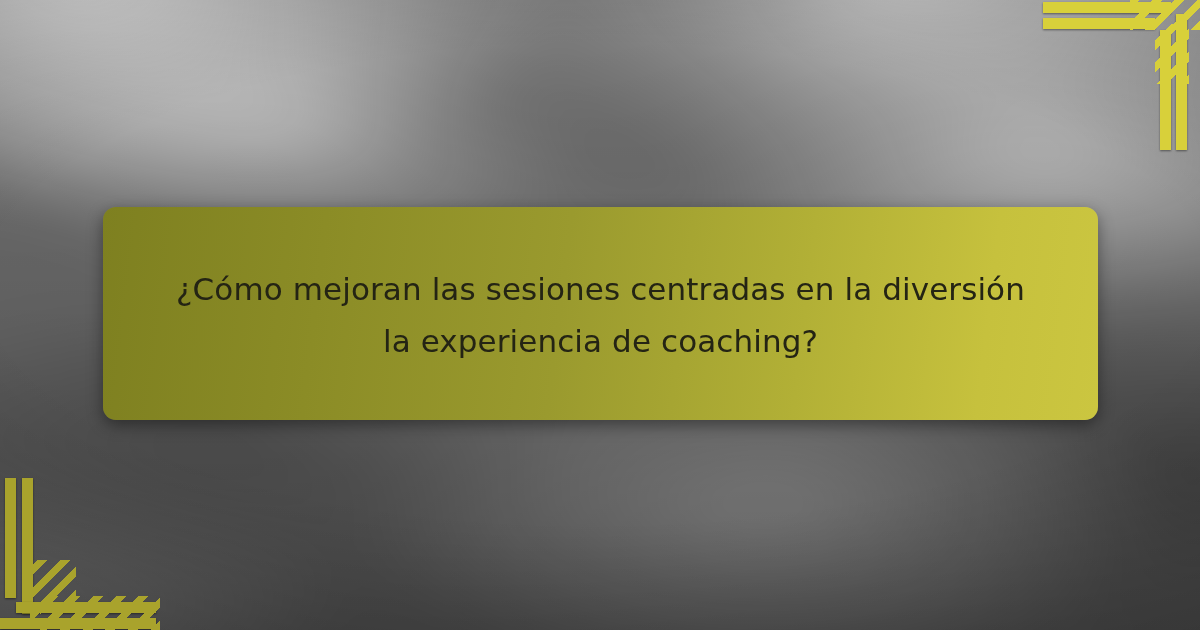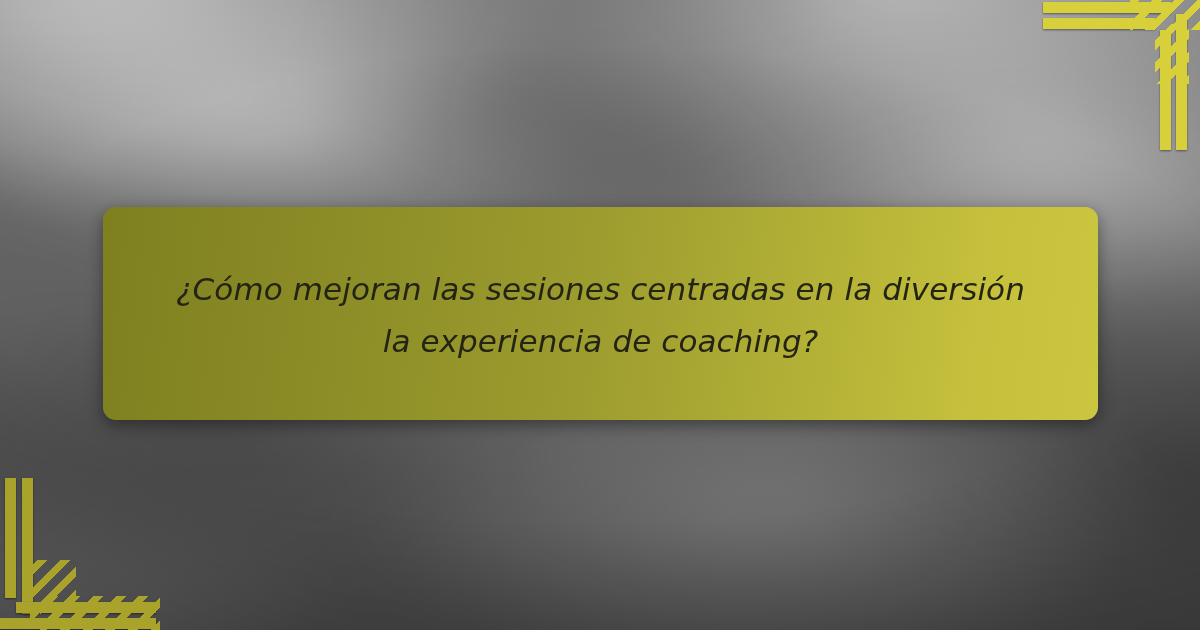--- a/index.html
+++ b/index.html
@@ -69,21 +69,20 @@
     margin: 0;
     width: 860px;
     text-align: center;
     color: #242414;
     font-family: "DejaVu Sans", sans-serif;
     font-size: 31px;
     font-weight: 400;
     line-height: 1.66;
     letter-spacing: 0.1px;
     transform: translateY(2px);
-    font-style: italic;
   }
 
   
   .bracket-bar {
     position: absolute;
     background: #d8d03a;
     box-shadow: 0 1px 2px rgba(0,0,0,0.45);
   }
   .bracket-bar.dim { background: #a9a32c; }
   .hatch {

